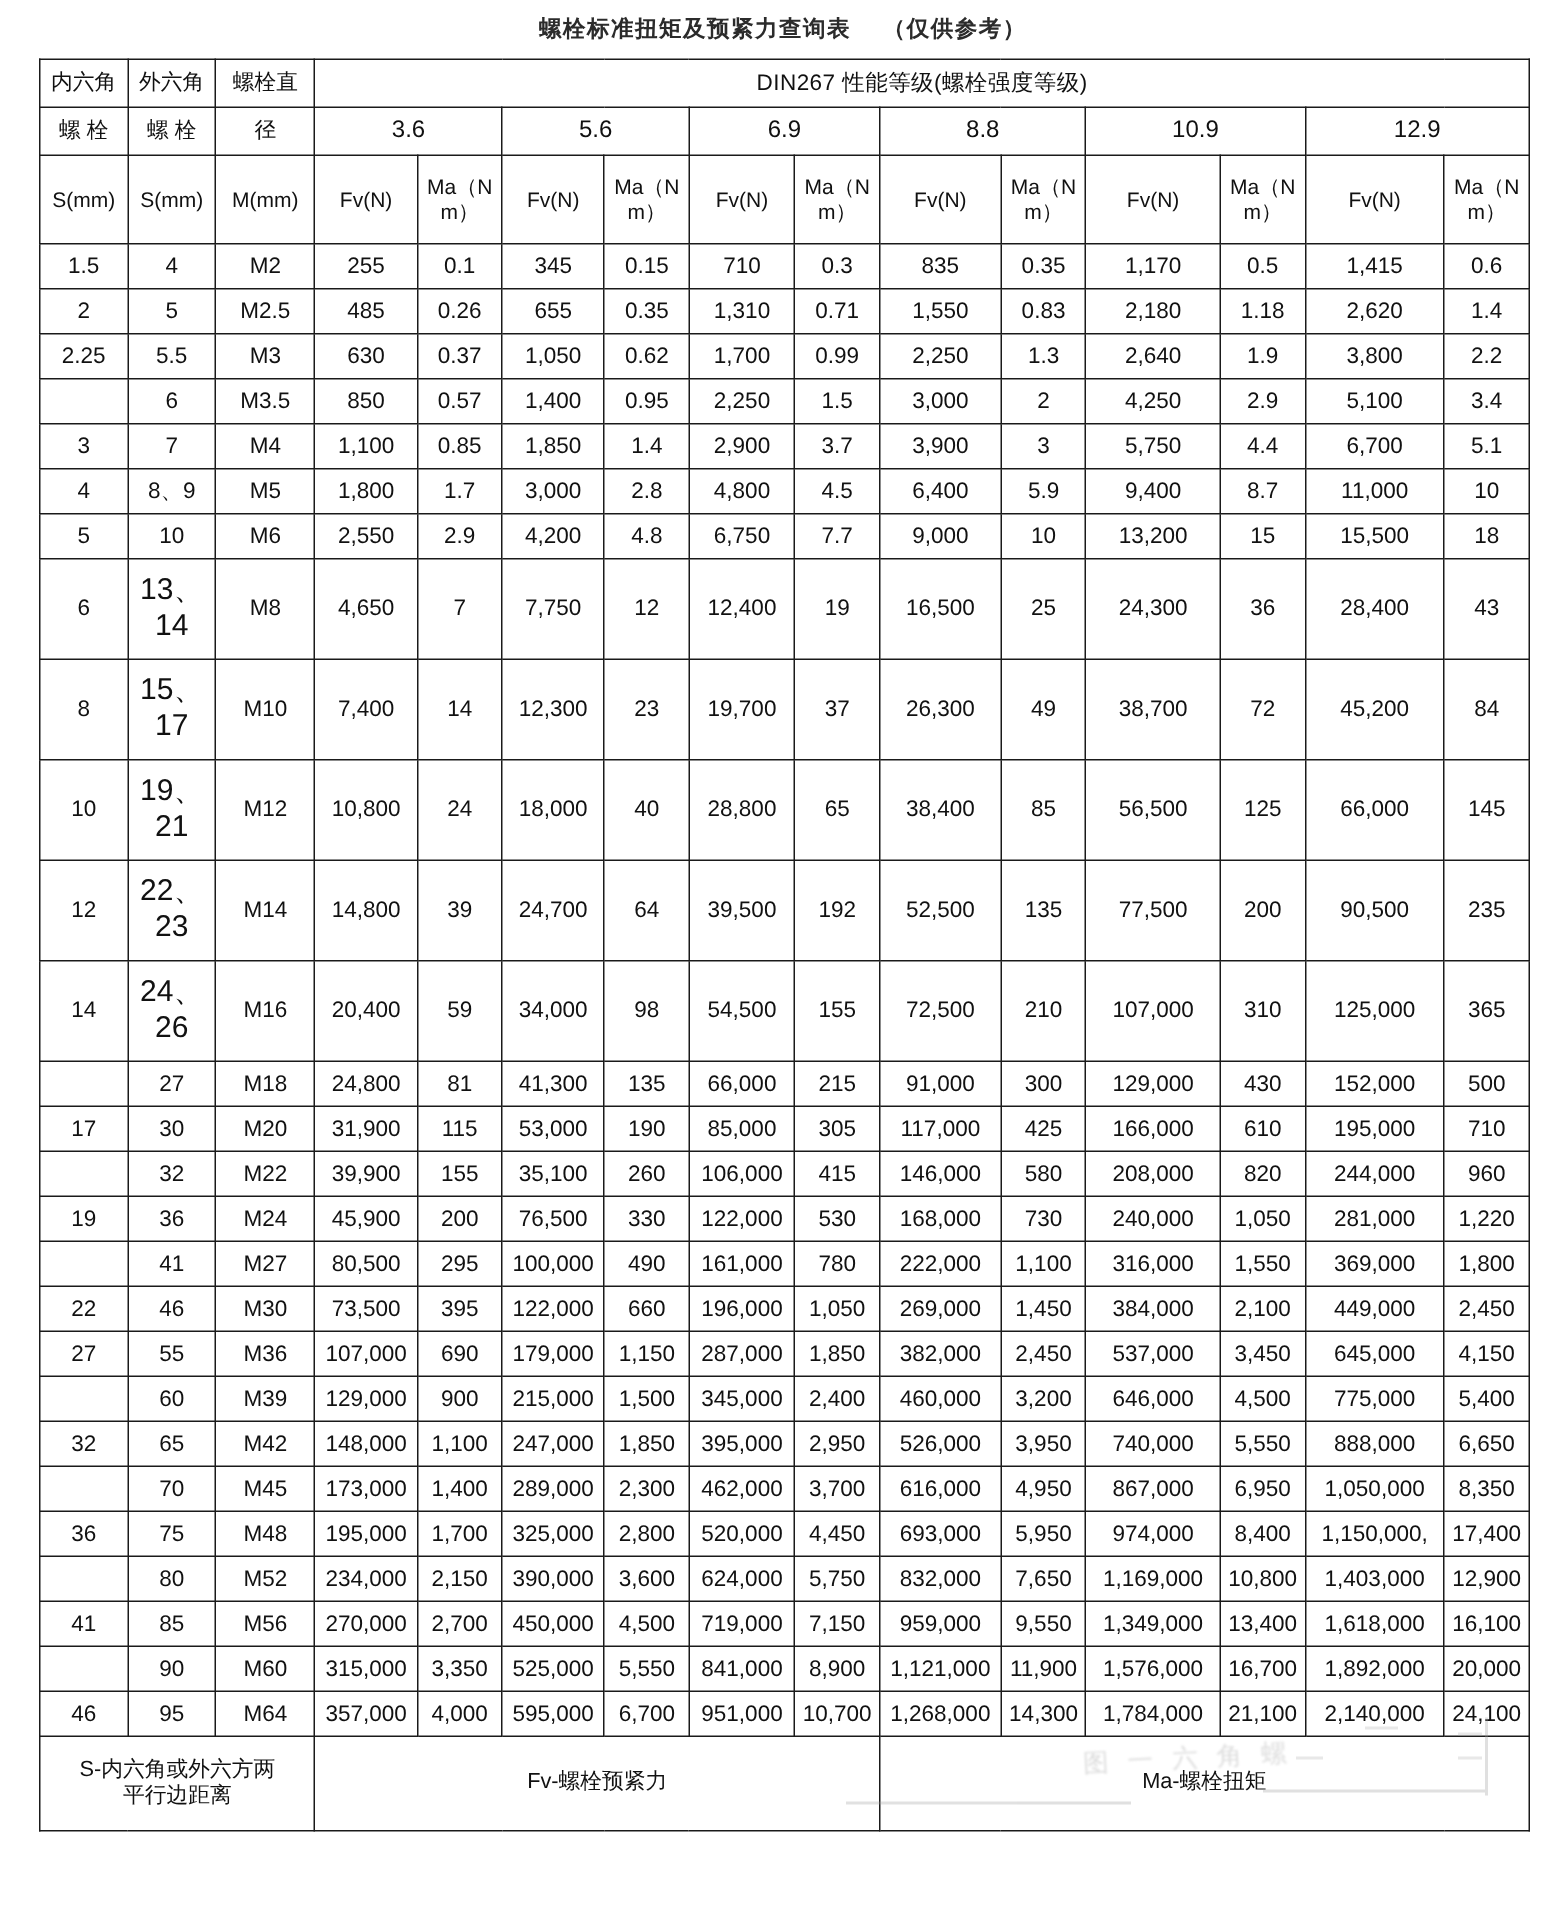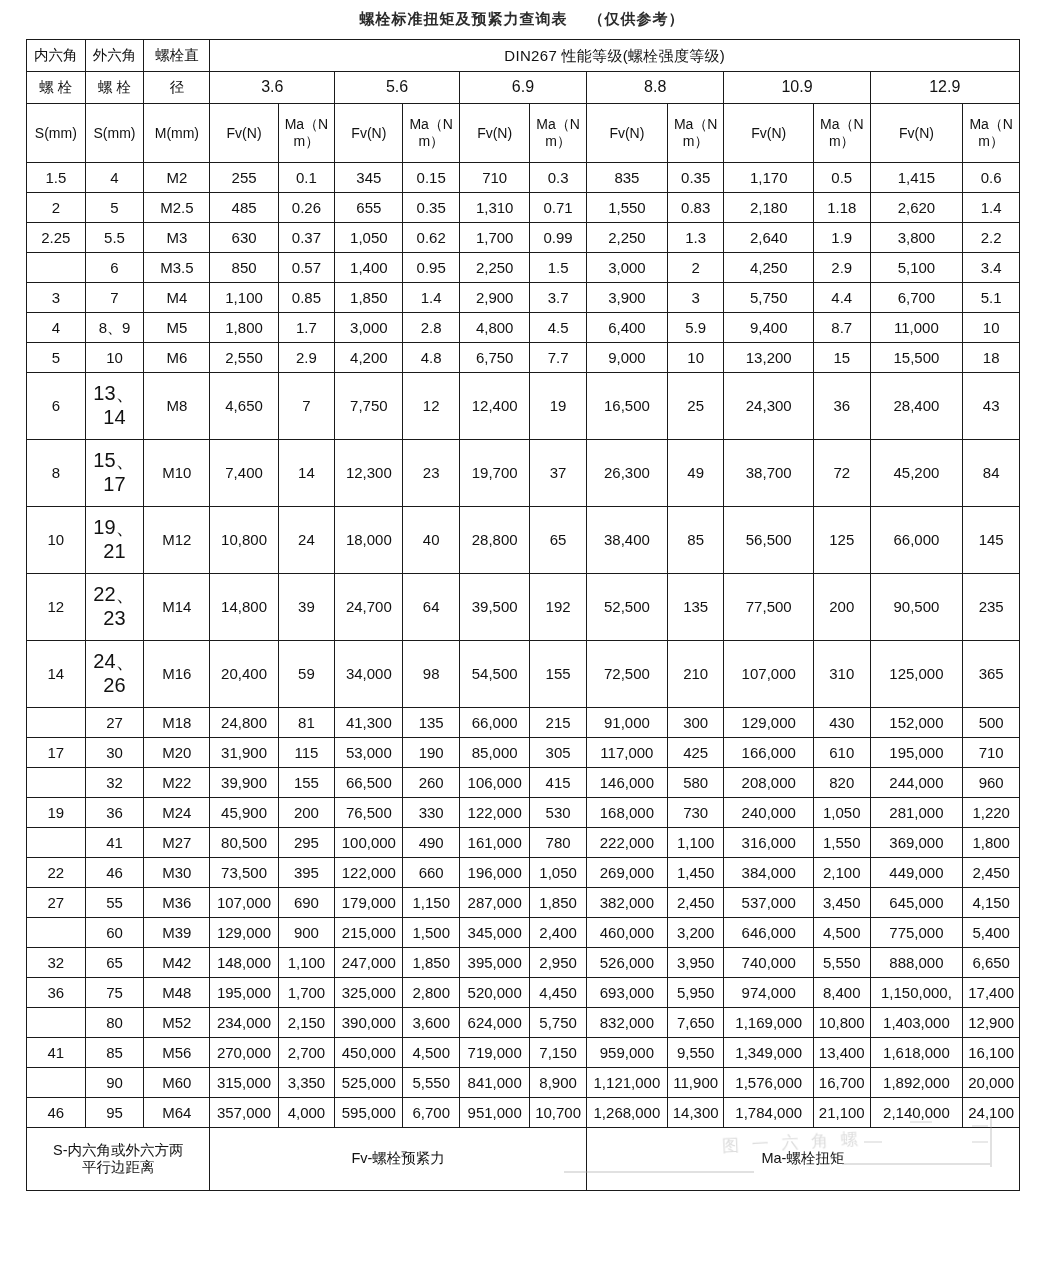--- a/index.html
+++ b/index.html
@@ -397,21 +397,21 @@
             <td class="cell num">610</td>
             <td class="cell num">195,000</td>
             <td class="cell num">710</td>
           </tr>
           <tr>
             <td class="cell"></td>
             <td class="cell">32</td>
             <td class="cell">M22</td>
             <td class="cell num">39,900</td>
             <td class="cell num">155</td>
-            <td class="cell num">66,500</td>
+            <td class="cell num">35,100</td>
             <td class="cell num">260</td>
             <td class="cell num">106,000</td>
             <td class="cell num">415</td>
             <td class="cell num">146,000</td>
             <td class="cell num">580</td>
             <td class="cell num">208,000</td>
             <td class="cell num">820</td>
             <td class="cell num">244,000</td>
             <td class="cell num">960</td>
           </tr>
@@ -509,20 +509,37 @@
             <td class="cell num">247,000</td>
             <td class="cell num">1,850</td>
             <td class="cell num">395,000</td>
             <td class="cell num">2,950</td>
             <td class="cell num">526,000</td>
             <td class="cell num">3,950</td>
             <td class="cell num">740,000</td>
             <td class="cell num">5,550</td>
             <td class="cell num">888,000</td>
             <td class="cell num">6,650</td>
+          </tr>
+          <tr>
+            <td class="cell"></td>
+            <td class="cell">70</td>
+            <td class="cell">M45</td>
+            <td class="cell num">173,000</td>
+            <td class="cell num">1,400</td>
+            <td class="cell num">289,000</td>
+            <td class="cell num">2,300</td>
+            <td class="cell num">462,000</td>
+            <td class="cell num">3,700</td>
+            <td class="cell num">616,000</td>
+            <td class="cell num">4,950</td>
+            <td class="cell num">867,000</td>
+            <td class="cell num">6,950</td>
+            <td class="cell num">1,050,000</td>
+            <td class="cell num">8,350</td>
           </tr>
           <tr>
             <td class="cell">36</td>
             <td class="cell">75</td>
             <td class="cell">M48</td>
             <td class="cell num">195,000</td>
             <td class="cell num">1,700</td>
             <td class="cell num">325,000</td>
             <td class="cell num">2,800</td>
             <td class="cell num">520,000</td>

